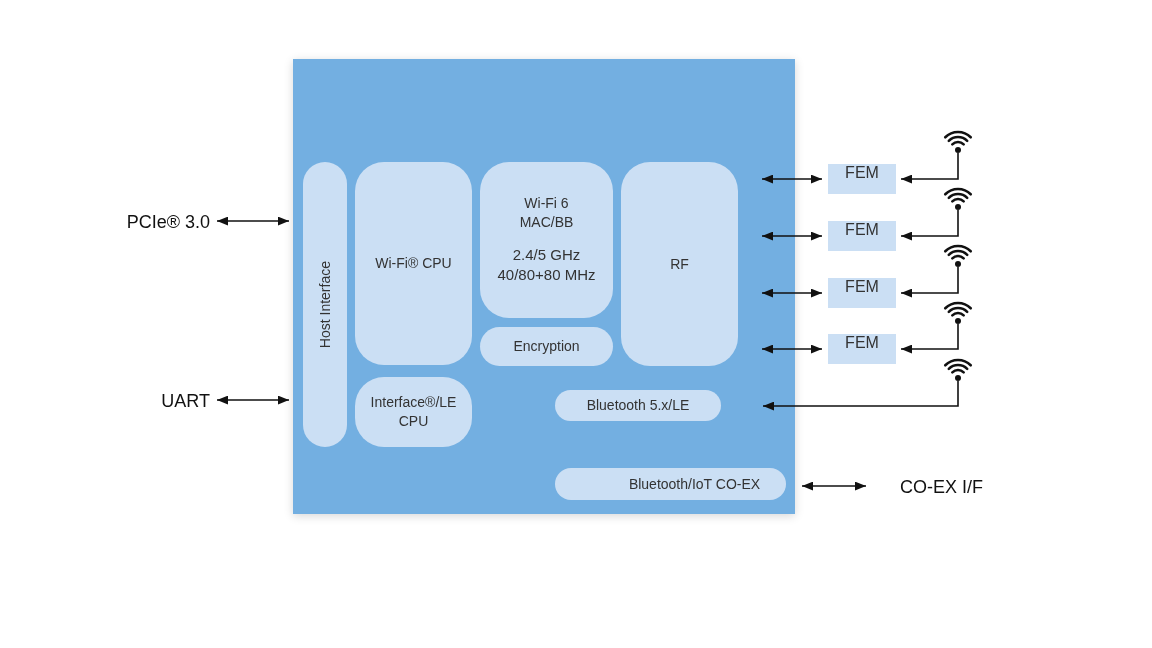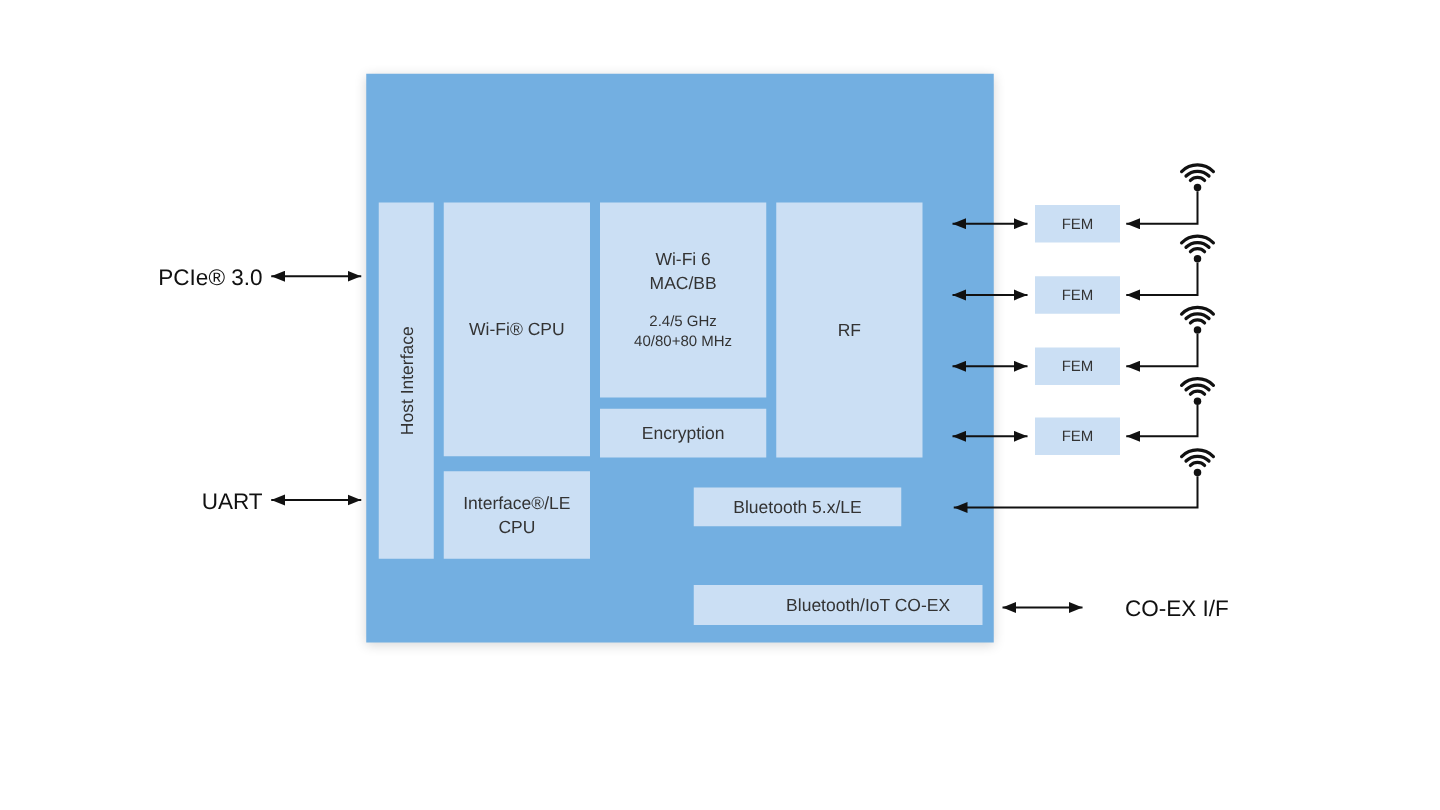--- a/index.html
+++ b/index.html
@@ -6,35 +6,35 @@
   .canvas{
     position:relative;width:1152px;height:648px;background:#ffffff;
     font-family:"Liberation Sans", sans-serif;color:#1a1a1a;overflow:hidden;
   }
   .chip{
     position:absolute;left:293px;top:59px;width:502px;height:455px;
     background:#73AFE1;box-shadow:0 2px 9px rgba(0,0,0,0.16);
   }
   .blk{
     position:absolute;background:#CBDFF4;display:flex;align-items:center;justify-content:center;
-    text-align:center;color:#333333;font-size:14px;line-height:1.35;white-space:pre-line;
+    text-align:center;color:#333333;font-size:14px;line-height:1.35;white-space:pre-line;border-radius:29px;
   }
   .blk-host{left:10px;top:103px;width:44px;height:285px;}
   .vtext{writing-mode:vertical-rl;transform:rotate(180deg);white-space:nowrap;}
   .blk-wificpu{left:62px;top:103px;width:117px;height:203px;}
   .blk-macbb{left:187px;top:103px;width:133px;height:156px;flex-direction:column;}
-  .blk-macbb .sub{font-size:12px;margin-top:13px;white-space:pre-line;}
+  .blk-macbb .sub{font-size:15px;margin-top:13px;white-space:pre-line;}
   .blk-enc{left:187px;top:268px;width:133px;height:39px;}
   .blk-rf{left:328px;top:103px;width:117px;height:204px;}
   .blk-btcpu{left:62px;top:318px;width:117px;height:70px;}
   .blk-bt5{left:262px;top:331px;width:166px;height:31px;}
   .blk-coex{left:262px;top:409px;width:183px;height:32px;padding-left:48px;}
   .fem{
     position:absolute;left:828px;width:68px;height:30px;background:#CBDFF4;
-    display:flex;align-items:center;justify-content:center;font-size:12px;color:#333333;
+    display:flex;align-items:flex-start;justify-content:center;font-size:16px;color:#333333;
   }
   .ext-label{position:absolute;font-size:18px;color:#111111;}
   .lbl-pcie{left:100px;top:212px;width:110px;text-align:right;}
   .lbl-uart{left:100px;top:391px;width:110px;text-align:right;}
   .lbl-coexif{left:900px;top:477px;}
   .overlay{position:absolute;left:0;top:0;width:1152px;height:648px;pointer-events:none;}
 </style>
 </head>
 <body>
 

